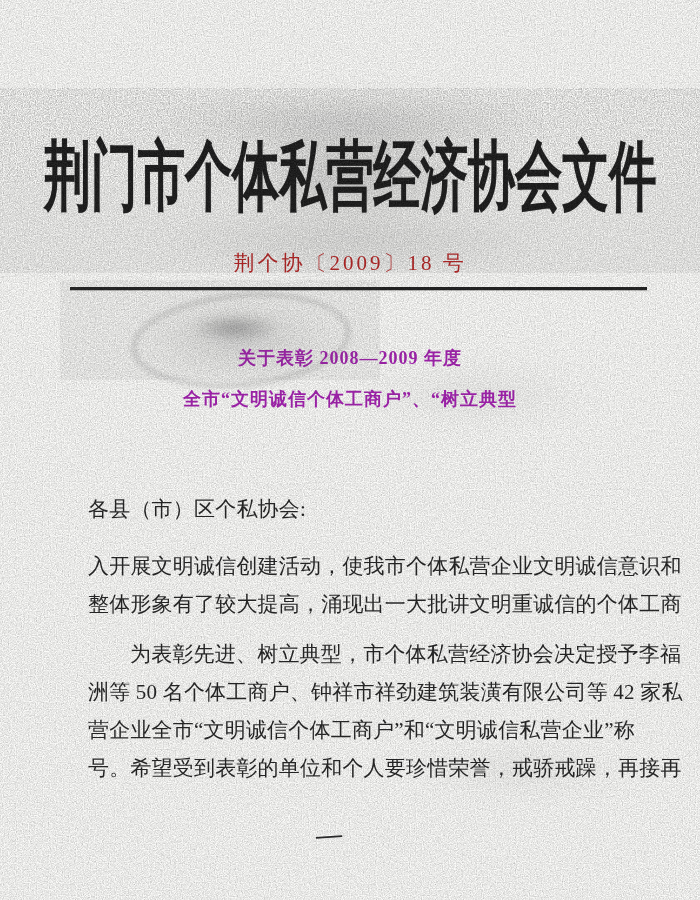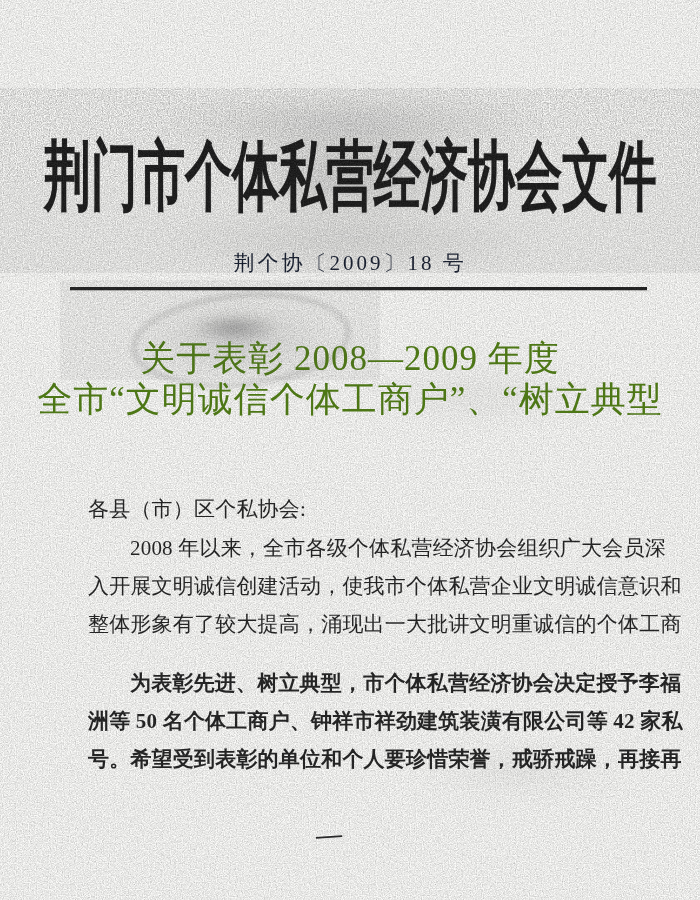--- a/index.html
+++ b/index.html
@@ -56,21 +56,21 @@
   }
 
   
   .doc-number {
     position: absolute;
     top: 249px; left: 0;
     width: 700px;
     text-align: center;
     font-size: 21px;
     letter-spacing: 3px;
-    color: #0f172a;
+    color: #b91c1c;
   }
 
   
   .header-rule {
     position: absolute;
     top: 287px; left: 70px;
     width: 577px; height: 3px;
     background: #1d1d1d;
     box-shadow: 0 1px 0 rgba(0,0,0,0.25);
   }
@@ -94,44 +94,44 @@
     filter: blur(3px);
     pointer-events: none;
   }
 
   
   .doc-title {
     position: absolute;
     top: 338px; left: 0;
     width: 700px;
     text-align: center;
-    font-weight: 400;
-    font-size: 35px;
+    font-weight: 700;
+    font-size: 18px;
     line-height: 41px;
     letter-spacing: 1px;
-    color: #4d7c0f;
+    color: #a21caf;
   }
 
   
   .body-block {
     position: absolute;
     top: 490px; left: 88px;
     width: 562px;
     font-size: 21px;
     color: #1f1f1f;
   }
   .body-line {
     height: 38px;
     line-height: 38px;
     white-space: nowrap;
     letter-spacing: 0.2px;
   }
-  .salutation { margin-bottom: 1px; }
+  .salutation { margin-bottom: 19px; }
   .indent { padding-left: 42px; }
-  .para-gap { margin-top: 21px; font-weight: bold; }
+  .para-gap { margin-top: 12px; }
 
   
   .page-dash {
     position: absolute;
     top: 820px; left: 316px;
     font-size: 26px;
     font-weight: 700;
     color: #222;
     transform: rotate(-4deg);
     letter-spacing: 0;
@@ -168,28 +168,28 @@
 
   <div class="doc-title">
     <div>关于表彰 2008—2009 年度</div>
     <div>全市“文明诚信个体工商户”、“树立典型</div>
   </div>
 
   <div class="body-block">
     <div class="body-line salutation">各县（市）区个私协会:</div>
 
     <div>
-      <div class="body-line indent">2008 年以来，全市各级个体私营经济协会组织广大会员深</div>
       <div class="body-line">入开展文明诚信创建活动，使我市个体私营企业文明诚信意识和</div>
       <div class="body-line">整体形象有了较大提高，涌现出一大批讲文明重诚信的个体工商</div>
     </div>
 
     <div class="para-gap">
       <div class="body-line indent">为表彰先进、树立典型，市个体私营经济协会决定授予李福</div>
       <div class="body-line">洲等 50 名个体工商户、钟祥市祥劲建筑装潢有限公司等 42 家私</div>
+      <div class="body-line">营企业全市“文明诚信个体工商户”和“文明诚信私营企业”称</div>
       <div class="body-line">号。希望受到表彰的单位和个人要珍惜荣誉，戒骄戒躁，再接再</div>
     </div>
   </div>
 
   <div class="page-dash">—</div>
 
   <svg class="noise-overlay" width="700" height="900">
     <defs>
       <filter id="grain" x="0" y="0" width="100%" height="100%">
         <feTurbulence type="fractalNoise" baseFrequency="0.85" numOctaves="2" seed="11" stitchTiles="stitch"></feTurbulence>

